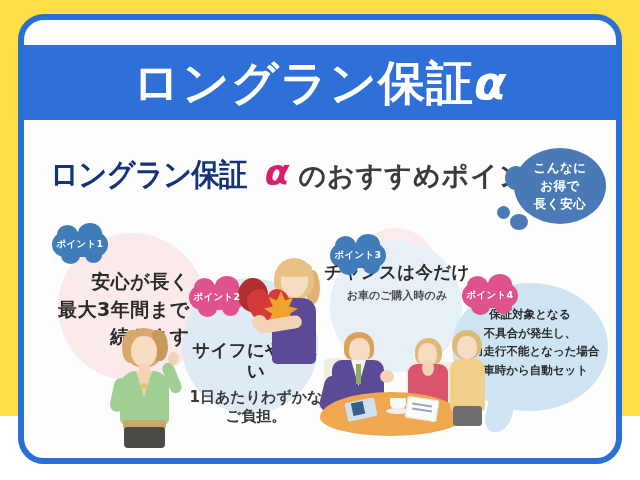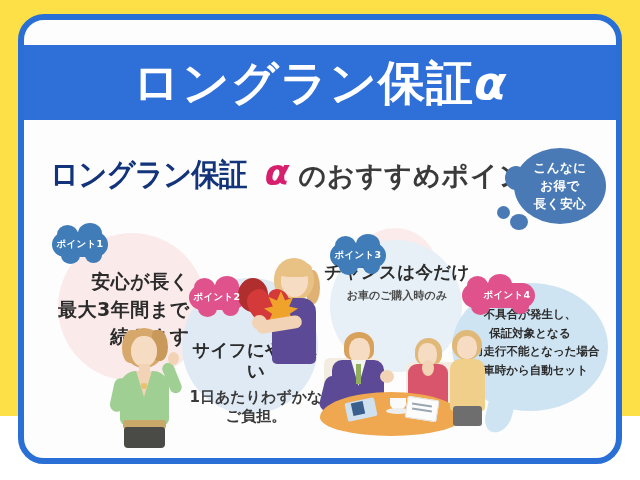--- a/index.html
+++ b/index.html
@@ -61,21 +61,21 @@
   .b-pink{background:#e0528c;}
   .b-pink i{background:#e0528c;}
   .blob-a{left:5px;top:-7px;width:21px;height:19px;}
   .blob-b{left:26px;top:-9px;width:24px;height:21px;}
   .blob-c{left:9px;bottom:-7px;width:19px;height:17px;}
   .blob-d{right:6px;bottom:-6px;width:17px;height:15px;}
 
   #badge1{left:52px;top:232px;}
   #badge2{left:189px;top:285px;}
   #badge3{left:330px;top:243px;}
-  #badge4{left:462px;top:283px;padding-left:17px;}
+  #badge4{left:462px;top:283px;}
 
   
   .ptxt{position:absolute;color:#2b2b2b;font-weight:bold;}
   #p1txt{left:58px;top:268px;font-size:19px;line-height:1.45;letter-spacing:.5px;text-align:right;}
   #p2txt{left:186px;top:340px;width:140px;text-align:center;}
   #p2txt .big{font-size:17.5px;line-height:1.2;letter-spacing:.3px;display:block;}
   #p2txt .small{font-size:15px;font-weight:bold;color:#3a3a3a;display:block;margin-top:6px;}
   #p3txt{left:322px;top:262px;width:150px;text-align:center;}
   #p3txt .big{font-size:17.5px;line-height:1.2;letter-spacing:.3px;display:block;color:#2b2b2b;}
   #p3txt .small{font-size:11px;font-weight:bold;color:#4a4a4a;display:block;line-height:1.5;margin-top:5px;font-family:Liberation Mono, monospace;}
@@ -217,22 +217,22 @@
       <i class="blob-d"></i>
     <span>ポイント3</span>
   </div>
   <div class="ptxt" id="p3txt">
     <span class="big">チャンスは今だけ</span>
     <span class="small">お車のご購入時のみ</span>
   </div>
 
   <div class="bub4">
     <div class="b4txt">
+      <div>保証対象となる</div>
       <div>不具合が発生し、</div>
-      <div>保証対象となる</div>
       <div>自力走行不能となった場合</div>
       <div>納車時から自動セット</div>
     </div>
   </div>
   <div class="badge b-pink" id="badge4">
     <i class="blob-a"></i>
       <i class="blob-b"></i>
       <i class="blob-c"></i>
       <i class="blob-d"></i>
     <span>ポイント4</span>

